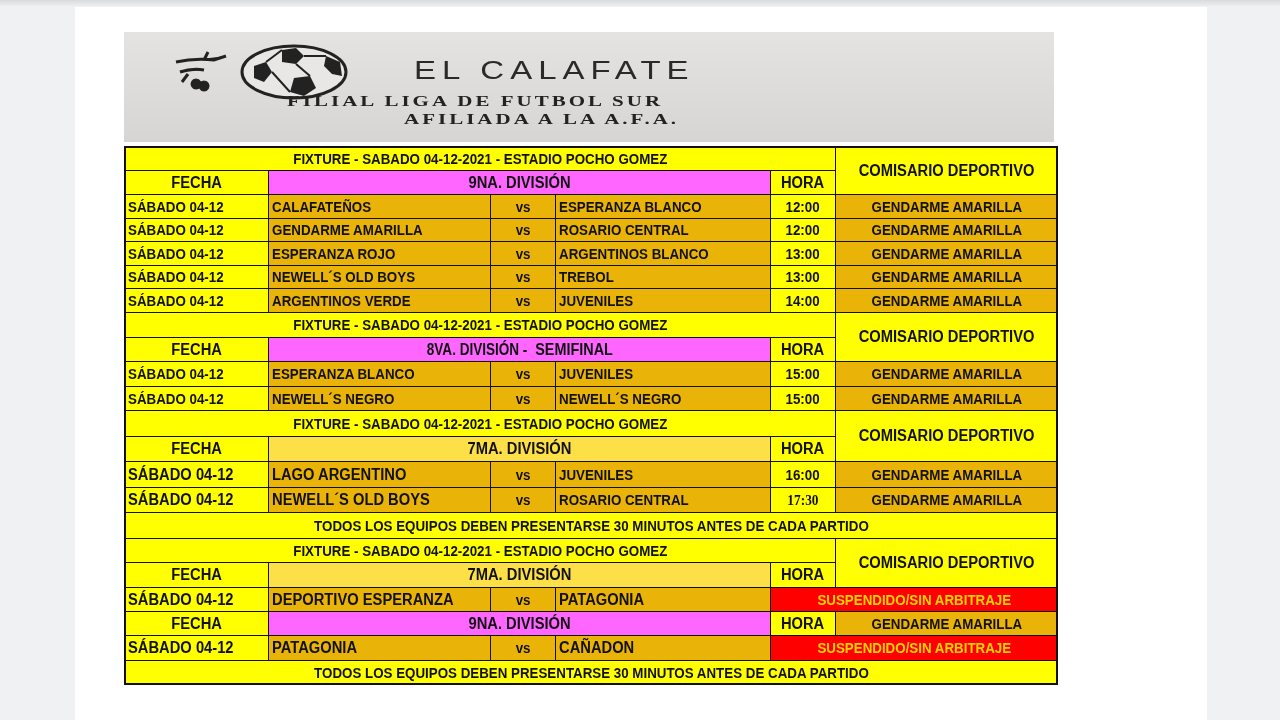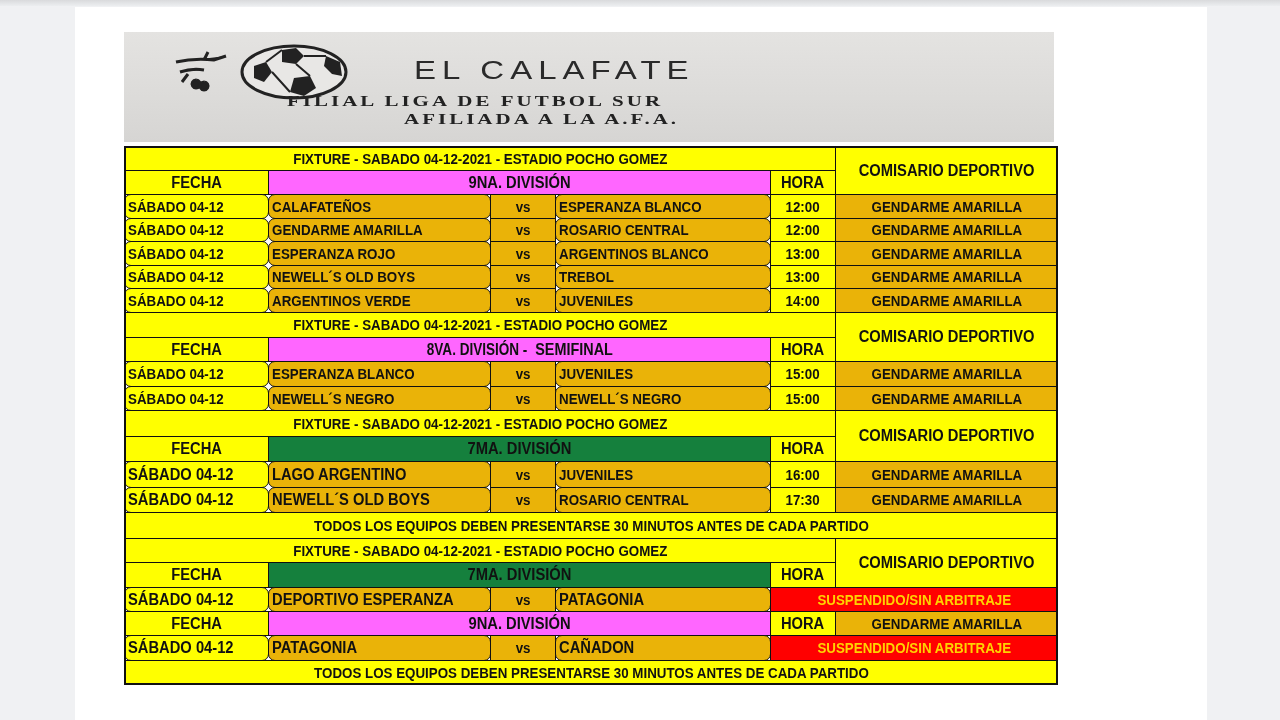--- a/index.html
+++ b/index.html
@@ -9,25 +9,25 @@
     .page { position: absolute; left: 75px; top: 7px; width: 1132px; height: 713px; background: #ffffff; }
     .banner { position: absolute; left: 124px; top: 32px; width: 930px; height: 110px; background: linear-gradient(180deg, #e4e3e1 0%, #dcdbd9 60%, #d6d5d3 100%); overflow: hidden; }
     .banner .ball { position: absolute; left: 50px; top: 12px; }
     .banner .title { position: absolute; left: 290px; top: 24px; font-family: "Liberation Sans", sans-serif; font-size: 33px; letter-spacing: 6px; color: #2a2a2a; font-weight: normal; transform: scaleY(0.78); transform-origin: left top; }
     .banner .sub1 { position: absolute; left: 163px; top: 60px; font-family: "Liberation Serif", serif; font-weight: bold; font-size: 21px; letter-spacing: 3px; color: #222; transform: scaleY(0.72); transform-origin: left top; white-space: nowrap; }
     .banner .sub2 { position: absolute; left: 280px; top: 78px; font-family: "Liberation Serif", serif; font-weight: bold; font-size: 21px; letter-spacing: 3px; color: #222; transform: scaleY(0.72); transform-origin: left top; white-space: nowrap; }
     .cell { position: absolute; display: flex; align-items: center; font-family: "Liberation Sans", sans-serif; font-weight: bold; font-size: 14.5px; color: #111; border: 1.5px solid #111; white-space: nowrap; overflow: hidden; transform-origin: left center; }
     .cell span { display: inline-block; transform: scaleX(0.92); transform-origin: left center; }
     .c { justify-content: center; }
     .c span { transform-origin: center center; }
-    .l { justify-content: flex-start; padding-left: 3px; border-radius: 7px; }
+    .l { justify-content: flex-start; padding-left: 3px; }
     .y { background: #ffff00; }
     .w { background: #eab308; }
     .p { background: #ff66ff; }
-    .g { background: #15803d; }
+    .g { background: #fde047; }
     .r { background: #ff0000; color: #ffd200; }
     .big { font-size: 16px; }
     .frame { position: absolute; left: 124px; top: 146px; width: 934px; height: 539px; border: 2px solid #111; pointer-events: none; }
   </style>
 </head>
 <body>
 
 <div class="topbar"></div>
 <div class="page"></div>
 
@@ -262,21 +262,21 @@
     </div>
   <div class="cell w l big" style="left:268px;top:487px;width:223px;height:26px;">
       <span>NEWELL´S OLD BOYS</span>
     </div>
   <div class="cell w c" style="left:490px;top:487px;width:66px;height:26px;">
       <span>vs</span>
     </div>
   <div class="cell w l" style="left:555px;top:487px;width:216px;height:26px;">
       <span>ROSARIO CENTRAL</span>
     </div>
-  <div class="cell y c" style="left:770px;top:487px;width:66px;height:26px;">
+  <div class="cell y c" style="left:770px;top:487px;width:66px;height:26px;font-family:Liberation Serif, serif;">
       <span>17:30</span>
     </div>
   <div class="cell w c" style="left:835px;top:487px;width:223px;height:26px;">
       <span>GENDARME AMARILLA</span>
     </div>
 </div>
 
 <div class="cell y c" style="left:124px;top:512px;width:934px;height:27px;">
     <span>TODOS LOS EQUIPOS DEBEN PRESENTARSE 30 MINUTOS ANTES DE CADA PARTIDO</span>
   </div>

